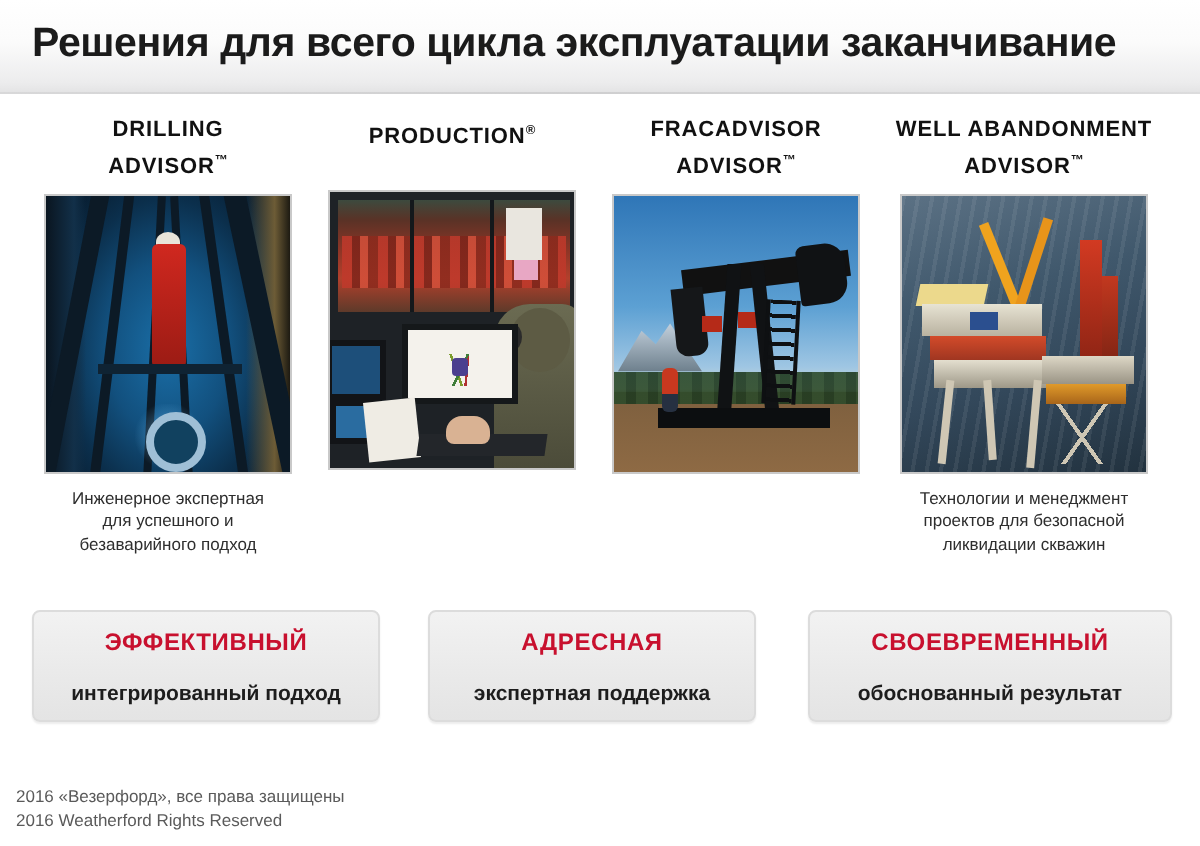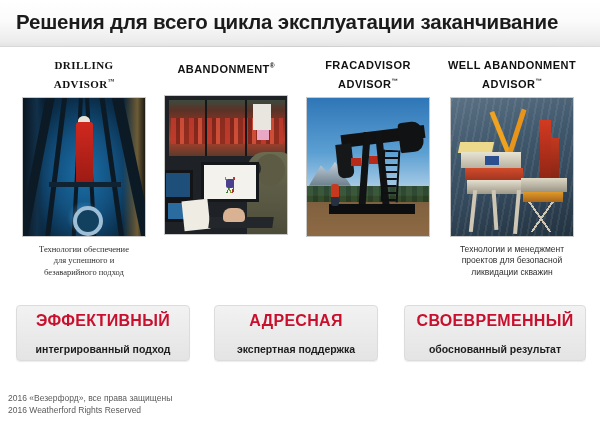--- a/index.html
+++ b/index.html
@@ -22,21 +22,21 @@
   }
   .slide-title{
     position:absolute;left:16px;top:9px;width:575px;
     font-size:20.5px;font-weight:bold;color:#1b1b1b;
     letter-spacing:-0.2px;line-height:26px;white-space:nowrap;
   }
 
   
   .columns{position:absolute;left:0;top:58px;width:600px;height:240px;}
   .col{position:absolute;top:0;width:144px;text-align:center;}
-  .col-1{left:12px;font-family:Liberation Serif, serif;}
+  .col-1{left:12px;}
   .col-2{left:154px;}
   .col-3{left:296px;}
   .col-4{left:440px;}
 
   .col-title{
     font-size:11px;font-weight:bold;color:#111;
     letter-spacing:0.45px;line-height:15px;
     min-height:32px;
   }
   .col-title .mark{
@@ -188,21 +188,21 @@
     position:absolute;top:0;height:56px;
     background:linear-gradient(to bottom,#f2f2f2 0%,#eaeaea 55%,#e4e4e4 100%);
     border:1px solid #dcdcdc;border-radius:4px;
     box-shadow:0 1px 1px rgba(0,0,0,.08);
     box-sizing:border-box;
     display:flex;flex-direction:column;align-items:center;justify-content:center;
   }
   .vb-1{left:16px;width:174px;}
   .vb-2{left:214px;width:164px;}
   .vb-3{left:404px;width:182px;}
-  .vb-head{font-size:16px;font-weight:bold;letter-spacing:.3px;margin-bottom:13px;}
+  .vb-head{font-size:12px;font-weight:bold;letter-spacing:.3px;margin-bottom:13px;}
   .vb-sub{font-size:10.5px;font-weight:bold;color:#1d1d1d;}
 
   
   .footer{position:absolute;left:8px;top:392px;width:400px;}
   .footer div{font-size:8.5px;color:#5a5a5a;line-height:12px;}
 </style>
 </head>
 <body>
 
 <div class="slide">
@@ -228,29 +228,29 @@
             <div class="bar b5"></div>
             <div class="bar b6"></div>
           <div class="helmet"></div>
             <div class="redbody"></div>
           <div class="rail"></div>
             <div class="glow"></div>
             <div class="hook"></div>
         </div>
       </div>
       <div class="caption">
-        <span>Технологии обеспечение</span><br>
+        <span>Инженерное экспертная</span><br>
         <span>для успешного и</span><br>
         <span>безаварийного подход</span>
       </div>
     </div>
 
     <div class="col col-2">
       <div class="col-title">
-        <span>ABANDONMENT</span><span class="mark">®</span>
+        <span>PRODUCTION</span><span class="mark">®</span>
       </div>
       <div class="photo">
         <div class="scene p2">
           <div class="wallscreen"></div>
           <div class="redclutter"></div>
           <div class="ws-div d1"></div>
             <div class="ws-div d2"></div>
           <div class="paper"></div>
             <div class="sticky"></div>
           <div class="person"></div>

